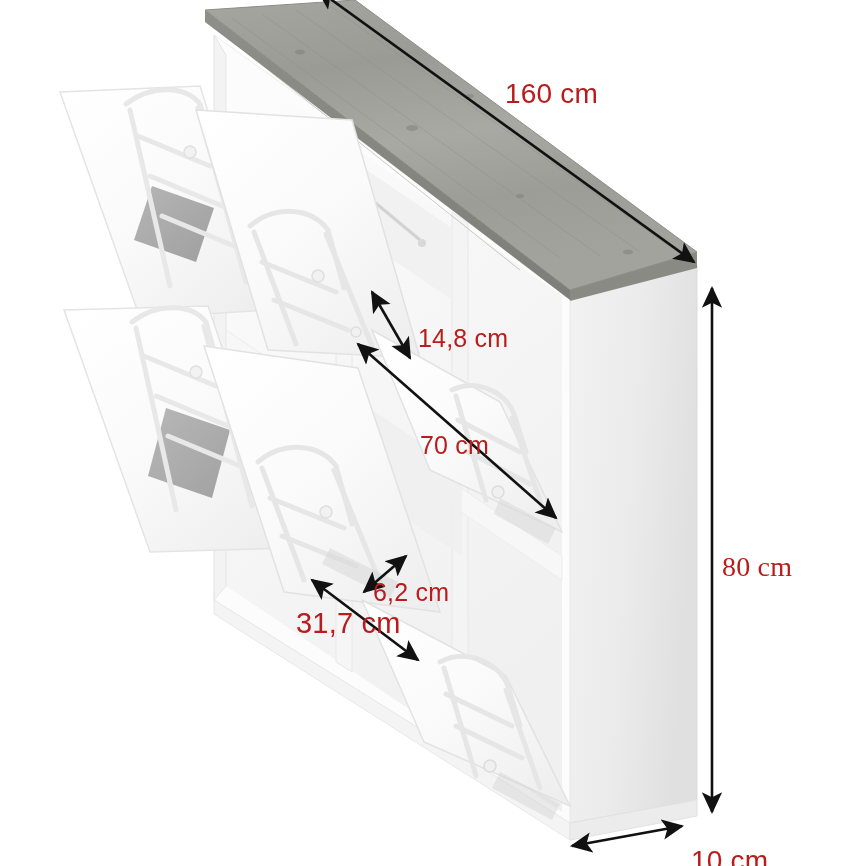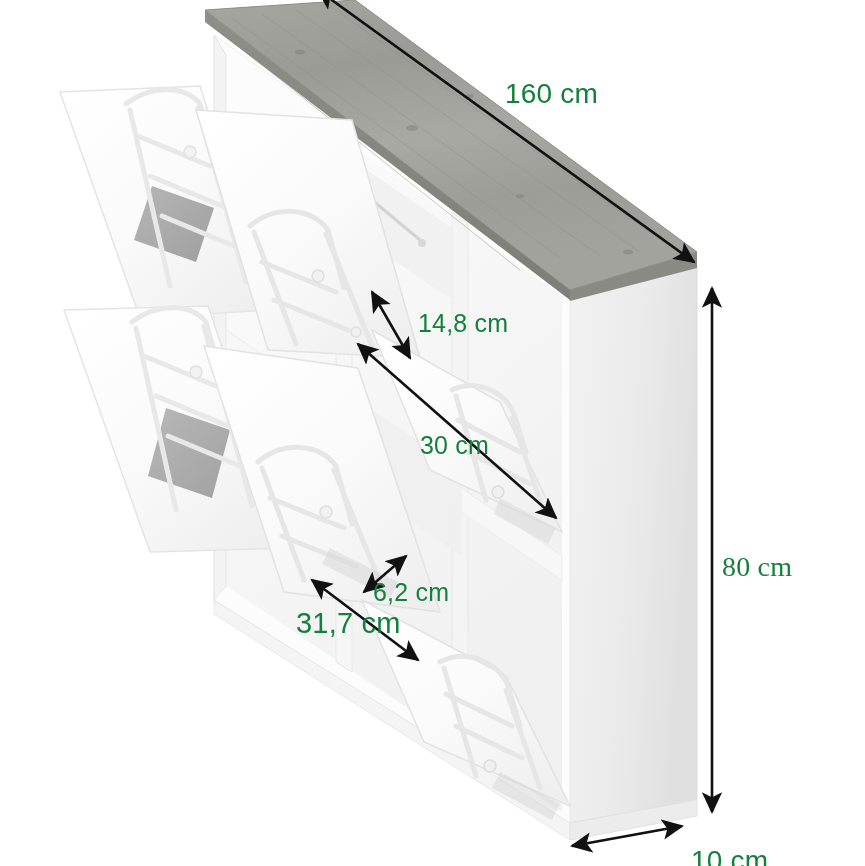--- a/index.html
+++ b/index.html
@@ -13,30 +13,30 @@
   #stage {
     position: relative;
     width: 865px;
     height: 866px;
     background: #ffffff;
     overflow: hidden;
   }
   #scene { position: absolute; inset: 0; }
   .dim-label {
     position: absolute;
-    color: #15803d;
+    color: #b91c1c;
     font-family: "Liberation Sans", sans-serif;
     font-weight: 400;
     white-space: nowrap;
     letter-spacing: 0.2px;
   }
   #lbl-width  { left: 505px; top: 78px;  font-size: 28px; }
   #lbl-height { left: 722px; top: 551px; font-size: 28px; font-family: Liberation Serif, serif; }
   #lbl-depth  { left: 691px; top: 845px; font-size: 28px; }
-  #lbl-flap-h { left: 418px; top: 309px; font-size: 25px; }
+  #lbl-flap-h { left: 418px; top: 324px; font-size: 25px; }
   #lbl-flap-w { left: 420px; top: 431px; font-size: 25px; }
   #lbl-inner-w{ left: 296px; top: 607px; font-size: 29px; }
   #lbl-inner-h{ left: 373px; top: 578px; font-size: 25px; }
 </style>
 </head>
 <body>
 
 <div id="stage">
 
   <svg id="scene" viewBox="0 0 865 866" width="865" height="866">
@@ -230,19 +230,19 @@
   </svg>
 
   <span class="dim-label" id="lbl-width">160 cm</span>
 
   <span class="dim-label" id="lbl-height">80 cm</span>
 
   <span class="dim-label" id="lbl-depth">10 cm</span>
 
   <span class="dim-label" id="lbl-flap-h">14,8 cm</span>
 
-  <span class="dim-label" id="lbl-flap-w">30 cm</span>
+  <span class="dim-label" id="lbl-flap-w">70 cm</span>
 
   <span class="dim-label" id="lbl-inner-w">31,7 cm</span>
 
   <span class="dim-label" id="lbl-inner-h">6,2 cm</span>
 
 </div>
 
 </body></html>

